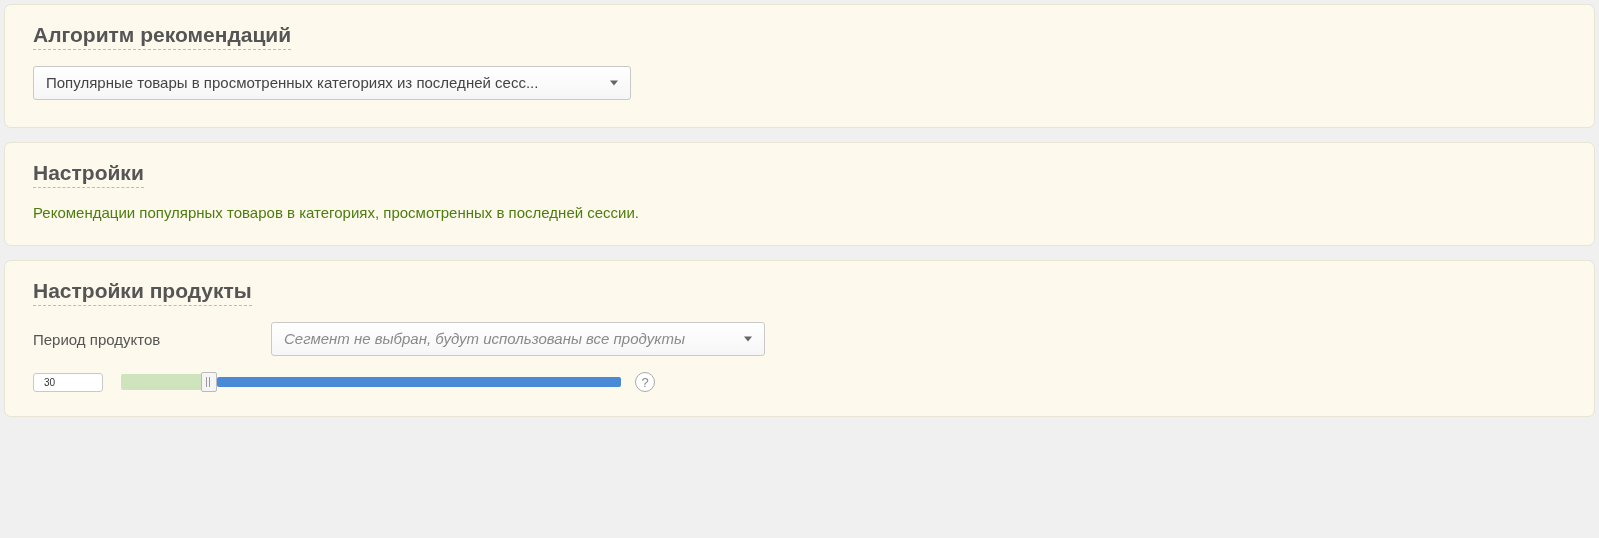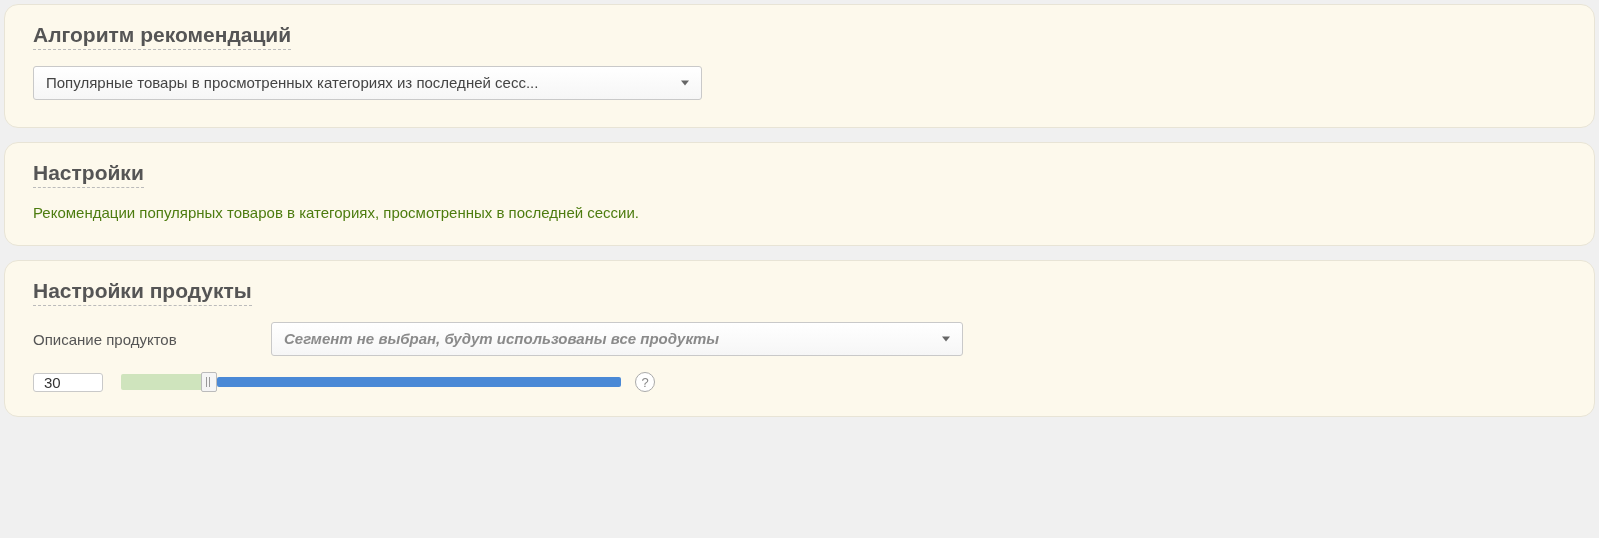--- a/index.html
+++ b/index.html
@@ -10,21 +10,21 @@
     body {
       font-family: -apple-system, BlinkMacSystemFont, "Segoe UI", Arial, sans-serif;
       background: #f0f0f0;
       padding: 4px;
       font-size: 15px;
       color: #333;
     }
     .panel {
       background: #fdf9ec;
       border: 1px solid #e8e4d6;
-      border-radius: 14px;
+      border-radius: 7px;
       padding: 18px 28px 24px 28px;
       margin-bottom: 14px;
     }
     .panel-title {
       font-size: 21px;
       font-weight: 600;
       color: #555;
       border-bottom: 1px dashed #bbb;
       display: inline-block;
       padding-bottom: 2px;
@@ -39,21 +39,21 @@
       height: 34px;
       line-height: 32px;
       padding: 0 34px 0 12px;
       color: #444;
       font-size: 15px;
       cursor: pointer;
       white-space: nowrap;
       overflow: hidden;
       text-overflow: ellipsis;
     }
-    .select-wrap.wide { width: 669px; }
+    .select-wrap.wide { width: 598px; }
     .select-wrap .caret {
       position: absolute;
       right: 12px;
       top: 50%;
       transform: translateY(-50%);
       width: 0; height: 0;
       border-left: 4px solid transparent;
       border-right: 4px solid transparent;
       border-top: 5px solid #666;
     }
@@ -73,21 +73,21 @@
       color: #555;
       font-size: 15px;
       flex-shrink: 0;
     }
     .num-input {
       width: 70px;
       height: 19px;
       border: 1px solid #c9c9c9;
       border-radius: 3px;
       padding: 0 10px;
-      font-size: 15px;
+      font-size: 10px;
       color: #333;
       background: #fff;
       margin-right: 18px;
     }
     .slider {
       position: relative;
       display: inline-block;
       width: 500px;
       height: 16px;
       vertical-align: middle;
@@ -138,21 +138,21 @@
       width: 20px;
       height: 20px;
       border: 1px solid #aaa;
       border-radius: 50%;
       color: #888;
       font-size: 13px;
       cursor: pointer;
       background: #fff;
       vertical-align: middle;
     }
-    .select-segment-wrap { width: 692px; font-weight: bold; }
+    .select-segment-wrap { width: 494px; }
   </style>
 </head>
 <body>
 
 <div class="panel">
   <div class="panel-title">Алгоритм рекомендаций</div>
   <div>
     <div class="select-wrap wide">
       <span>Популярные товары в просмотренных категориях из последней сесс...</span>
       <span class="caret"></span>
@@ -162,21 +162,21 @@
 
 <div class="panel">
   <div class="panel-title">Настройки</div>
   <div class="desc-text">Рекомендации популярных товаров в категориях, просмотренных в последней сессии.</div>
 </div>
 
 <div class="panel">
   <div class="panel-title">Настройки продукты</div>
 
   <div class="form-row">
-    <div class="form-label">Описание продуктов</div>
+    <div class="form-label">Период продуктов</div>
     <div class="select-wrap select-segment-wrap placeholder">
       <span>Сегмент не выбран, будут использованы все продукты</span>
       <span class="caret"></span>
     </div>
   </div>
 
   <div class="form-row">
     <input class="num-input" type="text" value="30" style="">
     <div class="slider">
       <div class="slider-track-left"></div>

